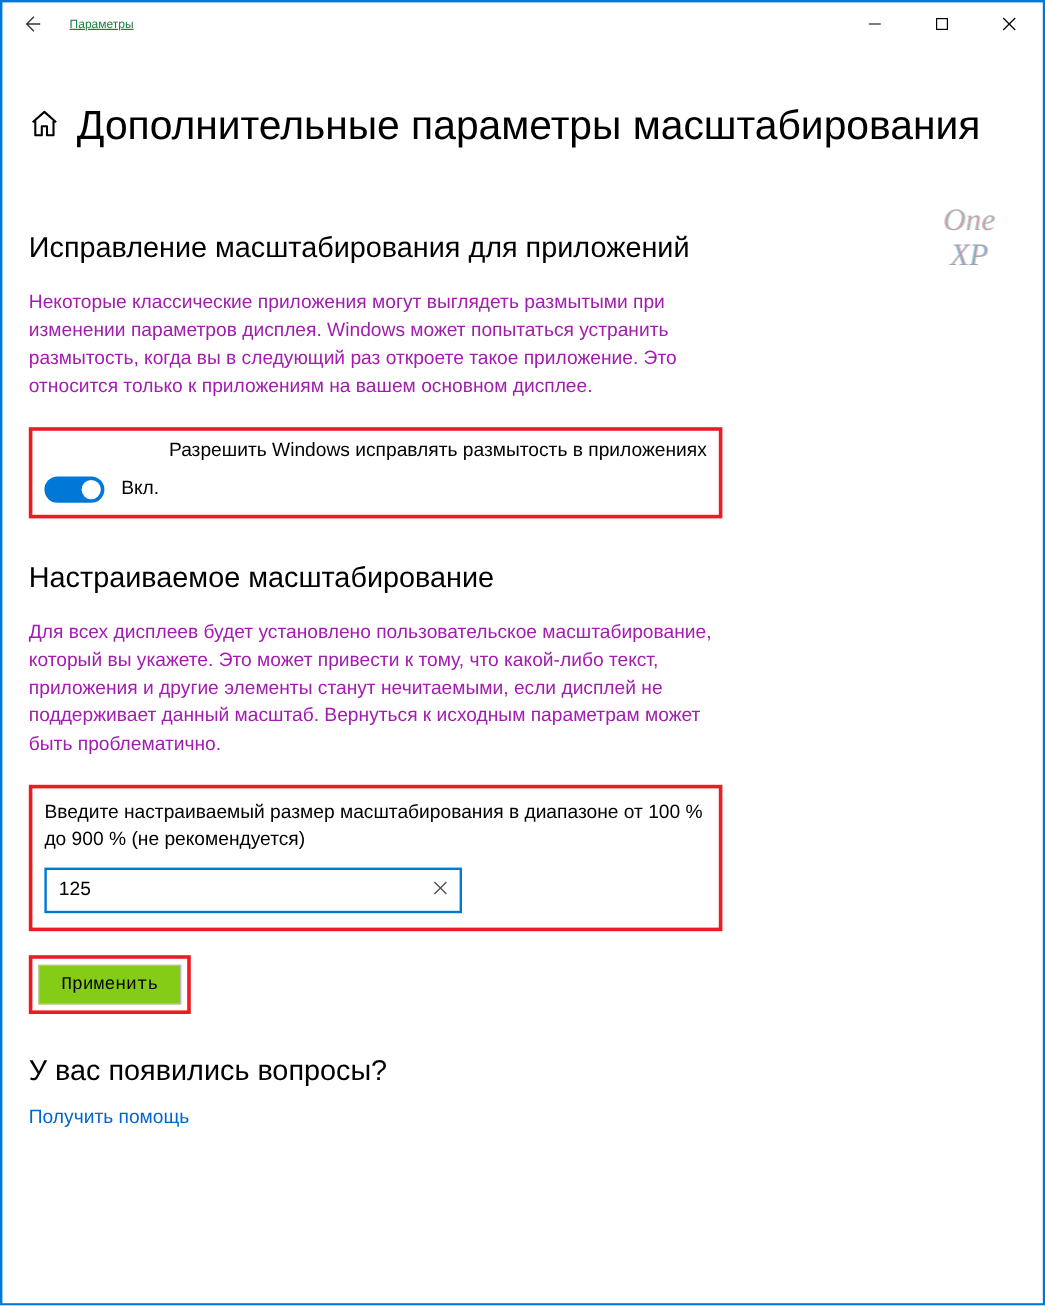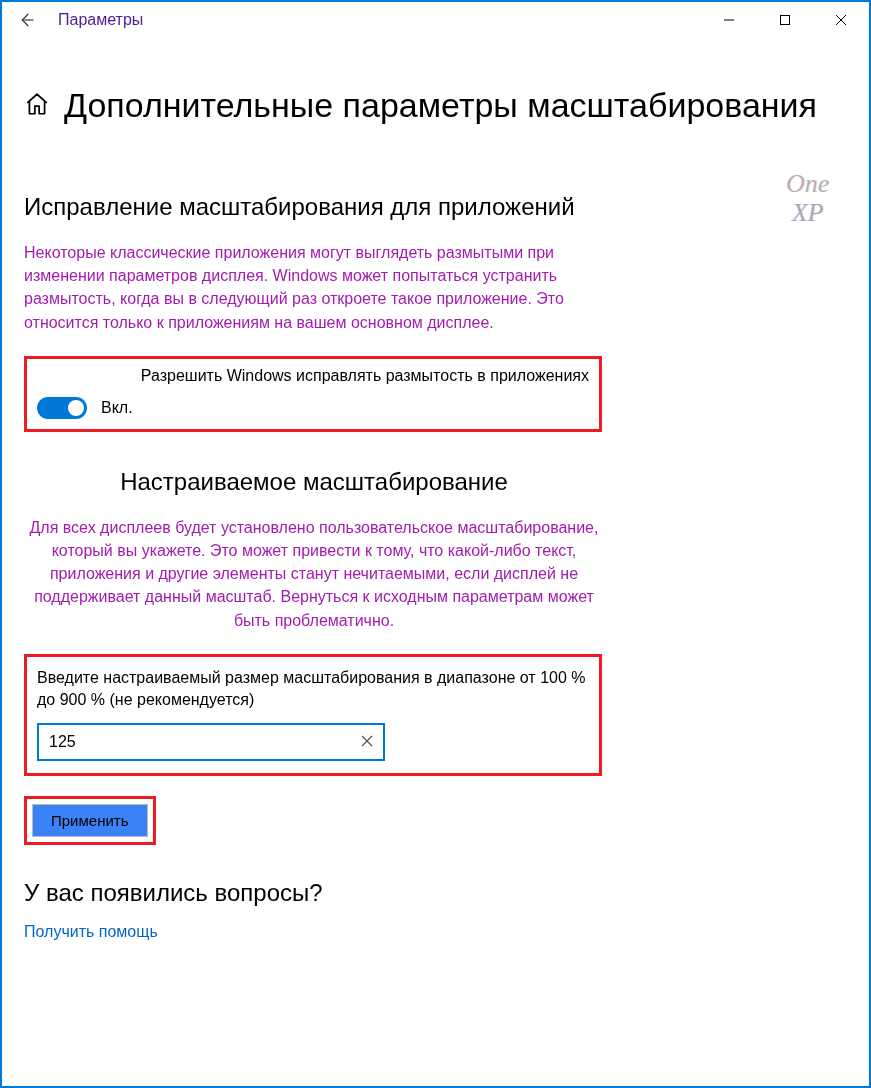--- a/index.html
+++ b/index.html
@@ -1,43 +1,43 @@
 <!DOCTYPE html>
 <html><head>
 <meta charset="utf-8">
 <style>
   * { box-sizing: border-box; margin: 0; padding: 0; }
   html, body { width: 871px; height: 1088px; font-family: "Segoe UI", Arial, sans-serif; background: #fff; color: #000; overflow: hidden; }
   .window { width: 871px; height: 1088px; border: 2px solid #0078d7; background: #fff; display: flex; flex-direction: column; }
   .titlebar { height: 36px; display: flex; align-items: center; position: relative; }
   .back-btn { width: 48px; height: 36px; display: flex; align-items: center; justify-content: center; font-size: 18px; color: #333; cursor: default; }
-  .title-text { font-size: 16px; color: #4c1d95; margin-left: 8px; }
+  .title-text { font-size: 10px; color: #15803d; margin-left: 8px; text-decoration: underline; }
   .win-controls { position: absolute; right: 0; top: 0; display: flex; height: 36px; }
   .win-btn { width: 56px; height: 36px; display: flex; align-items: center; justify-content: center; font-size: 12px; color: #000; }
   .content { padding: 24px 22px 0 22px; flex: 1; overflow: hidden; position: relative; }
   .page-header { display: flex; align-items: center; gap: 14px; margin-bottom: 68px; margin-top: 24px; }
   .home-icon svg { width: 26px; height: 26px; }
   .page-title { font-size: 34px; font-weight: 400; letter-spacing: 0; }
   .section { max-width: 580px; }
   .section-h { font-size: 24px; font-weight: 400; margin-bottom: 20px; }
   .desc { font-size: 16px; line-height: 1.45; color: #a21caf; margin-bottom: 22px; }
   .highlight-red { border: 3px solid #ed1c24; padding: 8px 10px 10px 10px; margin-bottom: 36px; width: 578px; text-align: right; }
   .toggle-label { font-size: 16px; margin-bottom: 12px; }
   .toggle-row { display: flex; align-items: center; gap: 14px; }
   .toggle { width: 50px; height: 22px; background: #0078d7; border-radius: 22px; position: relative; }
   .toggle-knob { position: absolute; right: 3px; top: 3px; width: 16px; height: 16px; background: #fff; border-radius: 50%; }
   .toggle-state { font-size: 16px; }
-  .section-gap { margin-top: 10px; text-align: center; }
+  .section-gap { margin-top: 10px; }
   .highlight-red2 { border: 3px solid #ed1c24; padding: 10px 10px 12px 10px; width: 578px; margin-bottom: 20px; }
   .input-label { font-size: 16px; line-height: 1.4; margin-bottom: 12px; }
   .scale-input-wrap { width: 348px; height: 38px; border: 2px solid #0078d7; display: flex; align-items: center; padding: 0 10px; justify-content: space-between; gap: 17px; }
   .scale-input { font-size: 16px; border: none; outline: none; width: 260px; background: transparent; }
   .clear-x { font-size: 16px; color: #333; }
   .apply-wrap { border: 3px solid #ed1c24; display: inline-block; padding: 5px; margin-bottom: 34px; }
-  .apply-btn { background: #3b82f6; border: 1px solid #bbb; padding: 7px 18px; font-size: 15px; font-family: Liberation Sans, sans-serif; cursor: default; }
+  .apply-btn { background: #84cc16; border: 1px solid #bbb; padding: 7px 18px; font-size: 15px; font-family: Liberation Mono, monospace; cursor: default; }
   .q-h { font-size: 24px; font-weight: 400; margin-bottom: 16px; }
   .link { color: #0066cc; font-size: 16px; cursor: default; }
   .watermark { position: absolute; right: 40px; top: 132px; font-family: cursive; font-style: italic; font-size: 26px; line-height: 1.1; text-align: center; pointer-events: none; }
   .watermark .l1 { color: rgba(200,40,60,0.35); text-shadow: 1px 0 rgba(0,180,180,0.3); }
   .watermark .l2 { color: rgba(0,120,160,0.35); text-shadow: 1px 0 rgba(200,40,60,0.3); }
 </style>
 </head>
 <body>
 
 <div class="window">

